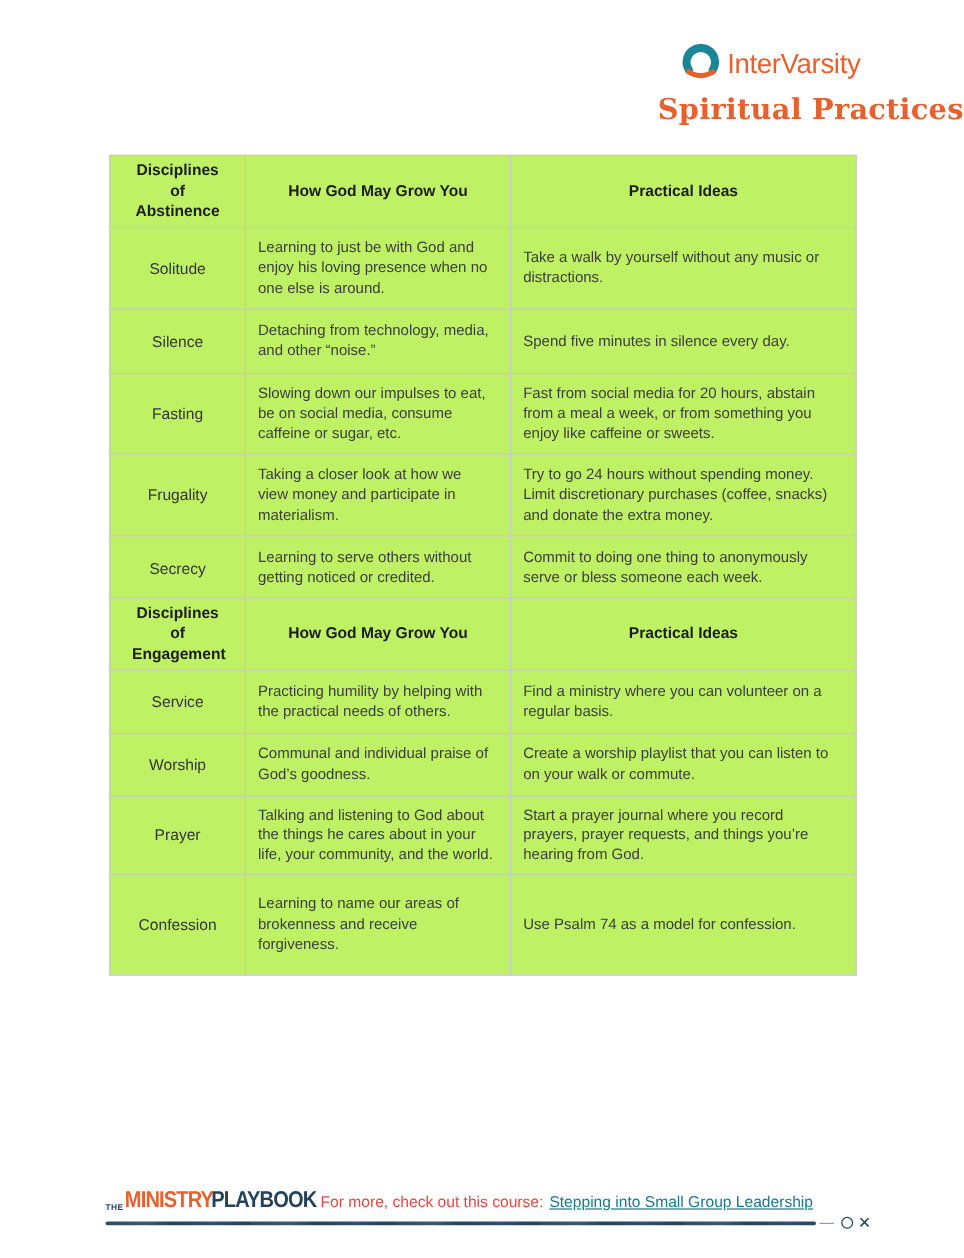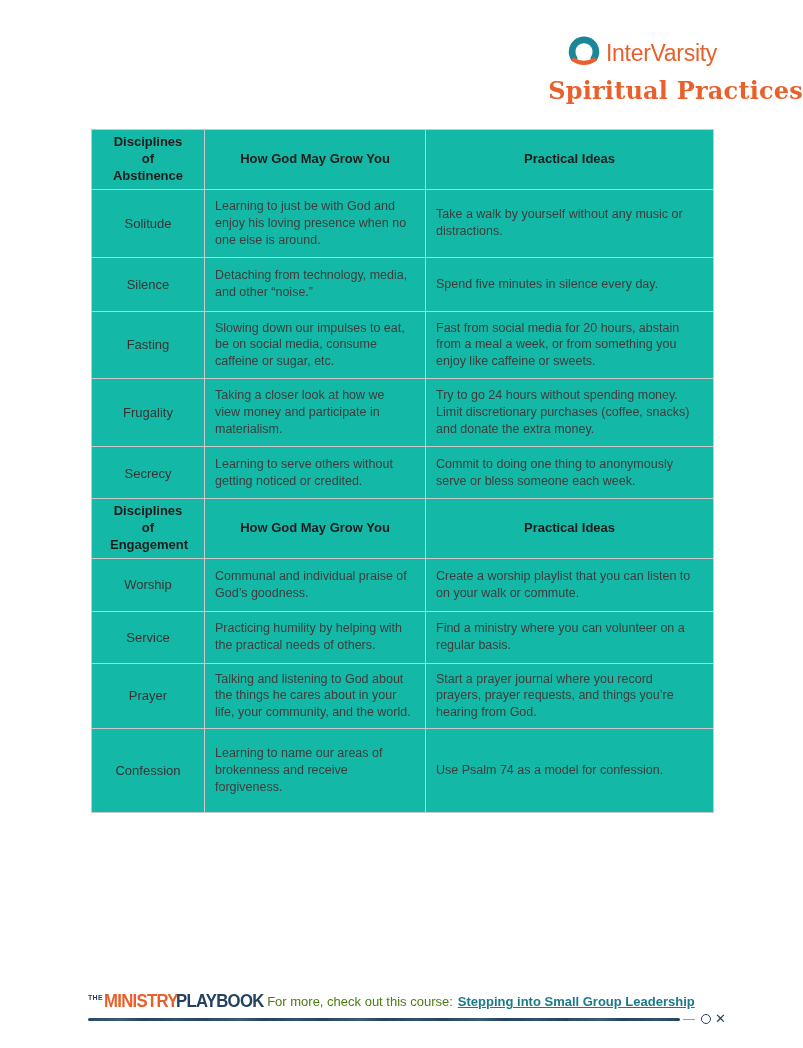--- a/index.html
+++ b/index.html
@@ -43,21 +43,21 @@
     letter-spacing: 0.2px;
   }
 
   
   table.practices {
     position: absolute;
     left: 91px;
     width: 622px;
     border-collapse: collapse;
     table-layout: fixed;
-    background: #14b8a6;
+    background: #bef264;
   }
   #table-abstinence { top: 129px; }
   #table-engagement { top: 498px; }
   table.practices col.c1 { width: 113px; }
   table.practices col.c2 { width: 221px; }
   table.practices col.c3 { width: 288px; }
   table.practices th, table.practices td {
     border: 1px solid #c9c9c9;
     vertical-align: middle;
   }
@@ -100,21 +100,21 @@
     position: absolute;
     left: 88px;
     top: 991px;
     width: 641px;
   }
   .footer-top {
     display: flex;
     align-items: flex-end;
     white-space: nowrap;
   }
-  .mp-logo { display: inline-flex; align-items: flex-start; }
+  .mp-logo { display: inline-flex; align-items: flex-end; }
   .mp-the {
     font-size: 7px;
     font-weight: bold;
     color: #27435F;
     margin-top: 3px;
     margin-right: 1px;
     letter-spacing: 0.3px;
   }
   .mp-ministry, .mp-playbook {
     font-size: 19px;
@@ -122,32 +122,31 @@
     letter-spacing: -0.8px;
     line-height: 1;
     display: inline-block;
     transform: scaleX(0.88);
     transform-origin: left bottom;
   }
   .mp-ministry { color: #E8612C; }
   .mp-playbook { color: #24425E; margin-left: -12px; }
   .footer-text {
     font-size: 13px;
-    color: #4d7c0f;
+    color: #ef4444;
     margin-left: -8px;
     margin-bottom: 1px;
   }
   .footer-link {
     font-size: 13px;
     color: #197A8A;
     text-decoration: underline;
     margin-left: 5px;
     margin-bottom: 1px;
     cursor: pointer;
-    font-weight: bold;
   }
   .brush-row {
     display: flex;
     align-items: center;
     margin-top: 4px;
   }
   .brush-line {
     flex: 0 0 592px;
     height: 3px;
     border-radius: 2px;
@@ -240,28 +239,28 @@
       </colgroup>
     <thead>
       <tr>
         <th>Disciplines of Engagement</th>
         <th>How God May Grow You</th>
         <th>Practical Ideas</th>
       </tr>
     </thead>
     <tbody>
       <tr>
+        <td class="discipline">Service</td>
+        <td class="desc">Practicing humility by helping with the practical needs of others.</td>
+        <td class="desc">Find a ministry where you can volunteer on a regular basis.</td>
+      </tr>
+      <tr>
         <td class="discipline">Worship</td>
         <td class="desc">Communal and individual praise of God’s goodness.</td>
         <td class="desc">Create a worship playlist that you can listen to on your walk or commute.</td>
-      </tr>
-      <tr>
-        <td class="discipline">Service</td>
-        <td class="desc">Practicing humility by helping with the practical needs of others.</td>
-        <td class="desc">Find a ministry where you can volunteer on a regular basis.</td>
       </tr>
       <tr>
         <td class="discipline">Prayer</td>
         <td class="desc">Talking and listening to God about the things he cares about in your life, your community, and the world.</td>
         <td class="desc">Start a prayer journal where you record prayers, prayer requests, and things you’re hearing from God.</td>
       </tr>
       <tr>
         <td class="discipline">Confession</td>
         <td class="desc">Learning to name our areas of brokenness and receive forgiveness.</td>
         <td class="desc">Use Psalm 74 as a model for confession.</td>

